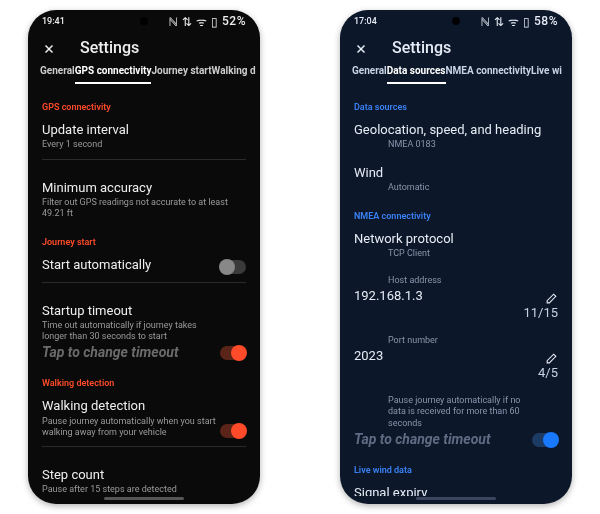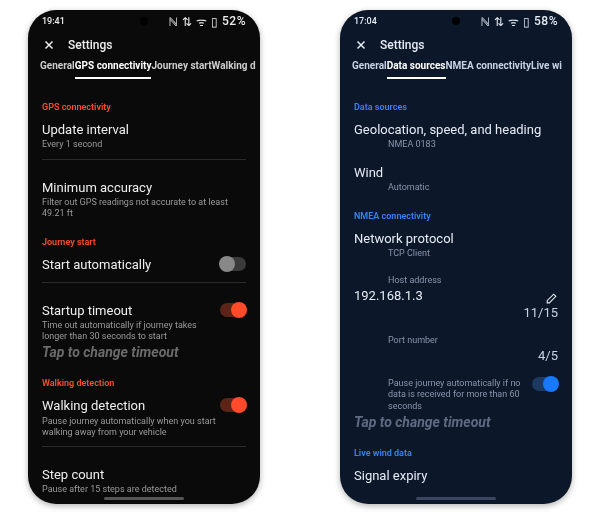--- a/index.html
+++ b/index.html
@@ -21,21 +21,21 @@
   .statusbar {
     height: 22px; display:flex; align-items:center; justify-content:space-between;
     padding: 0 14px; font-size: 9px; font-weight: 500;
   }
   .status-icons { display:flex; gap:4px; align-items:center; font-size:12px; letter-spacing:.5px;}
   .camera-hole {
     position:absolute; top:7px; left:50%; transform:translateX(-50%);
     width:8px; height:8px; background:#000; border-radius:50%;
   }
   .appbar {
-    display:flex; align-items:center; gap:12px; padding: 6px 14px 4px; font-size:12px; font-weight:500;
+    display:flex; align-items:center; gap:24px; padding: 6px 14px 4px; font-size:16px; font-weight:500;
   }
   .back { width:14px; height:14px; display:inline-block; }
   .tabs {
     display:flex; padding: 4px 12px 0; font-size:10px; font-weight:700;
     white-space:nowrap; overflow:hidden;
   }
   .tab { padding-bottom:6px; color:#ccc; }
   .phone-b .tab { color:#c8d2e6; }
   .tab.active { border-bottom:2px solid #fff; color:#fff; }
   .scroll {
@@ -45,21 +45,21 @@
   .section-hdr { font-size:9px; font-weight:600; margin:10px 0 4px; }
   .phone-a .section-hdr { color:#ff4b2a; }
   .phone-b .section-hdr { color:#3b82f6; }
   .item { padding:6px 0 8px; border-bottom:0; }
   .phone-a .sep { border-top:1px solid #2a2a2a; margin-top:0; padding-top:20px; }
   .title { font-size:13px; line-height:1.25; }
   .sub  { font-size:9px; color:#9a9a9a; line-height:1.25; margin-top:1px;}
   .phone-b .sub { color:#8a95ad;padding-left:34px; }
   .hint { font-size:14px; color:#6b6b6b; font-style:italic; margin-top:2px;font-weight:bold;}
   .phone-b .hint { color:#5f6b82; }
-  .row { display:flex; align-items:flex-start; justify-content:space-between; gap:0; }
+  .row { display:flex; align-items:flex-end; justify-content:space-between; gap:0; }
   .switch {
     width:26px; height:14px; border-radius:8px; position:relative; flex-shrink:0;
   }
   .knob {
     position:absolute; top:-1px; width:16px; height:16px; border-radius:50%;
   }
   .sw-off { background:#3a3a3a; }
   .sw-off .knob { left:-1px; background:#888; }
   .sw-on-a { background:#5a2418; }
   .sw-on-a .knob { right:-1px; background:#ff4b2a; }
@@ -198,20 +198,26 @@
       <div class="field-line">
         <div class="field-val">192.168.1.3</div>
         <span class="pencil"><svg viewBox="0 0 24 24" fill="none" stroke="currentColor" stroke-width="2">
               <path d="M4 20h4L20 8l-4-4L4 16v4z"></path>
             </svg></span>
       </div>
       <div class="counter">11/15</div>
     </div>
     <div class="item">
       <div class="sub">Port number</div>
+      <div class="field-line">
+        <div class="field-val">2023</div>
+        <span class="pencil"><svg viewBox="0 0 24 24" fill="none" stroke="currentColor" stroke-width="2">
+              <path d="M4 20h4L20 8l-4-4L4 16v4z"></path>
+            </svg></span>
+      </div>
       <div class="counter">4/5</div>
     </div>
     <div class="item row">
       <div>
         <div class="sub">Pause journey automatically if no data is received for more than 60 seconds</div>
         <div class="hint">Tap to change timeout</div>
       </div>
       <div class="switch sw-on-b">
           <div class="knob"></div>
         </div>

